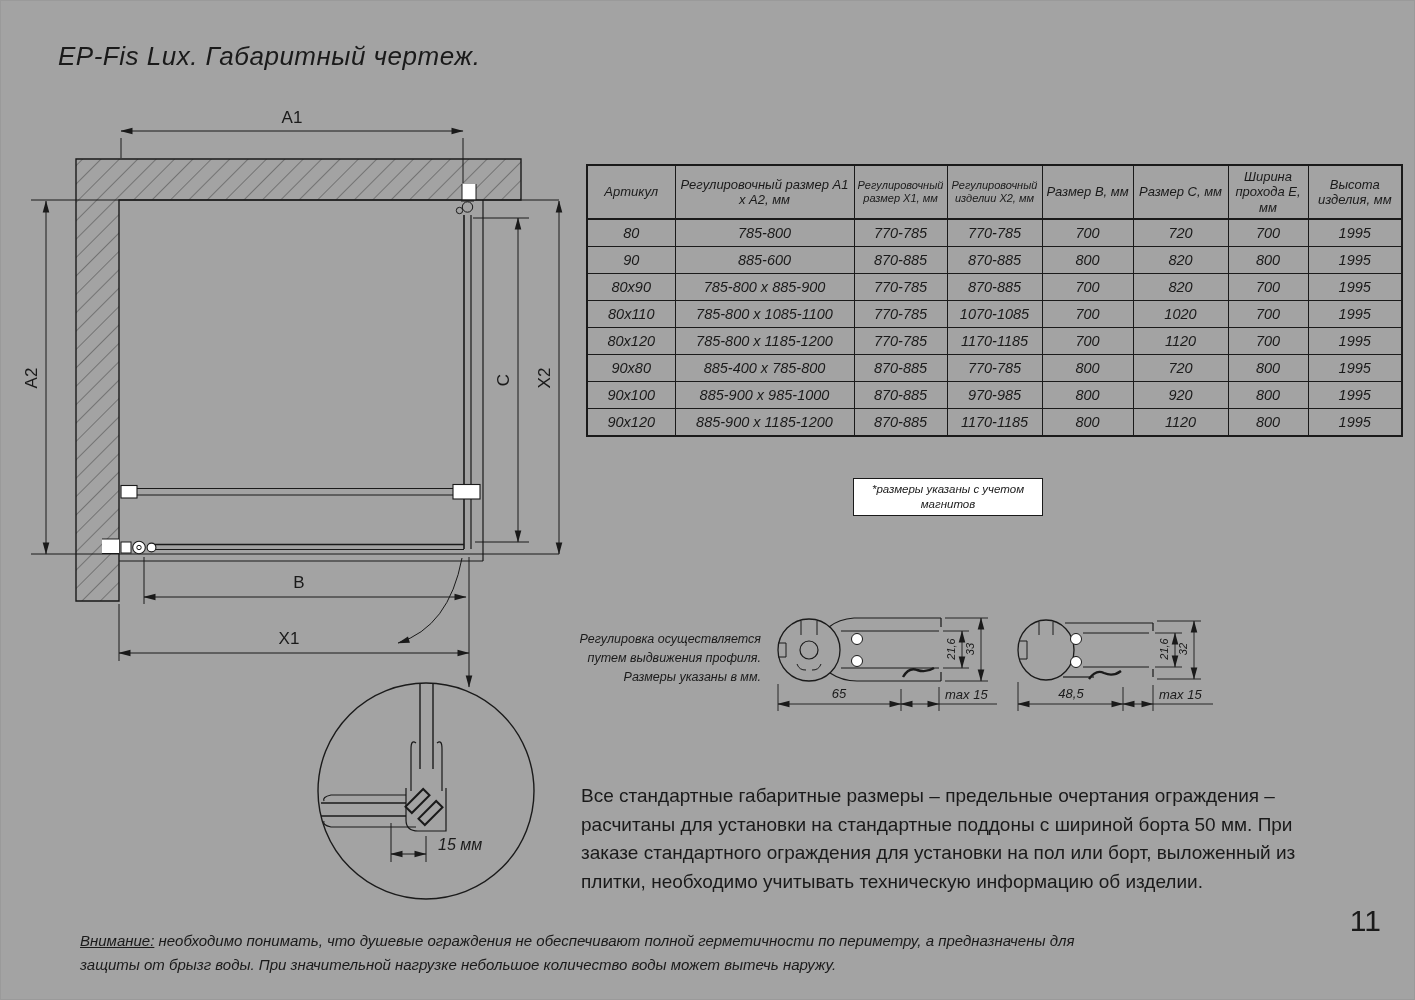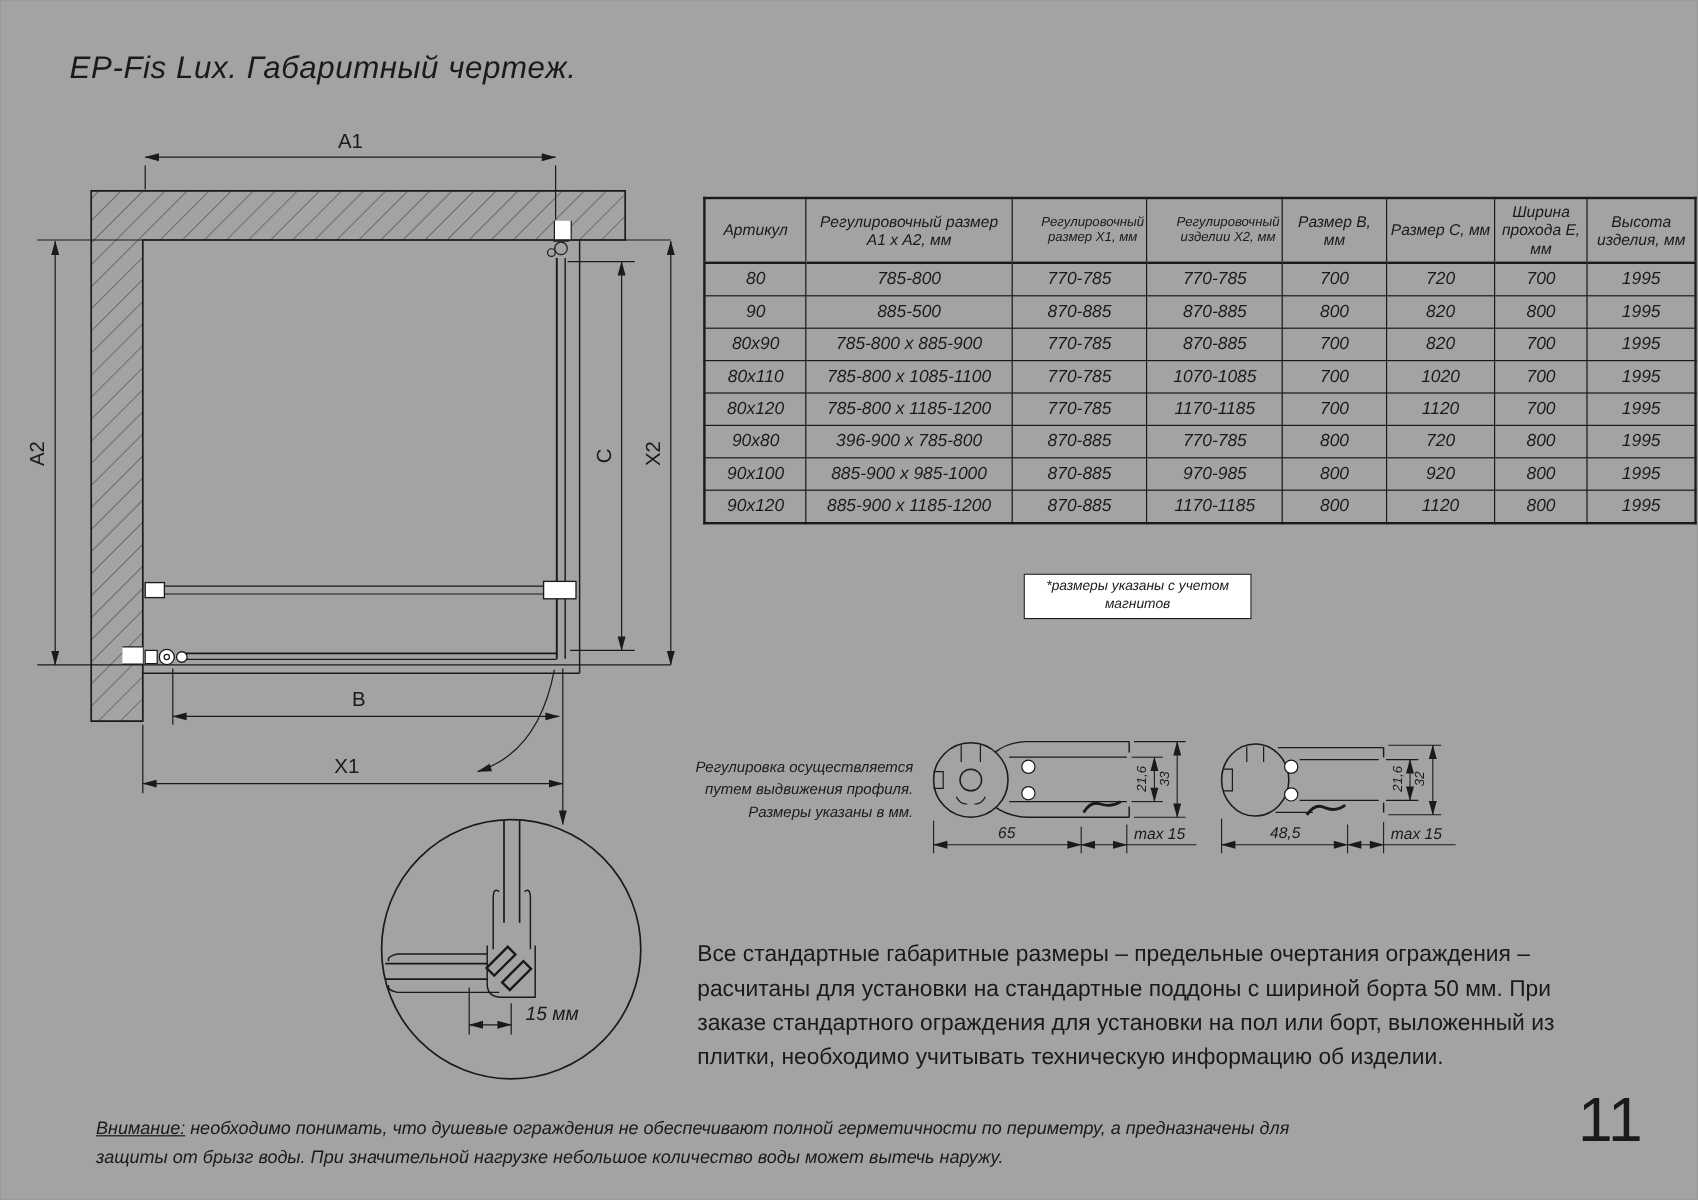--- a/index.html
+++ b/index.html
@@ -13,31 +13,31 @@
   .dim-lab{font-size:17px;}
   .dim-lab-it{font-size:16px;font-style:italic;}
   .p-lab{font-size:13px;font-style:italic;}
   .p-lab-sm{font-size:11px;font-style:italic;}
 
   table.spec{position:absolute;left:585px;top:163px;border-collapse:collapse;
              border:2px solid #1a1a1a;table-layout:fixed;}
   table.spec td{border:1px solid #1a1a1a;text-align:center;vertical-align:middle;
                 font-style:italic;padding:1px 2px;overflow:hidden;}
   table.spec thead td{font-size:13px;line-height:1.18;height:50px;border-bottom:2px solid #1a1a1a;}
-  table.spec thead td.hdr-small{font-size:11px;padding-left:24px;}
+  table.spec thead td.hdr-small{font-size:11px;}
   table.spec tbody td{font-size:14.5px;height:24px;}
   .footnote-box{left:852px;top:477px;width:188px;height:36px;border:1.5px solid #1a1a1a;
                 font-size:11.5px;font-style:italic;text-align:center;display:flex;
                 align-items:center;justify-content:center;line-height:1.3;background:#fff;}
   .reg-note{left:540px;top:629px;width:220px;text-align:right;font-style:italic;
             font-size:12.5px;line-height:1.5;white-space:pre-line;}
   .paragraph{left:580px;top:740px;width:748px;font-size:19px;line-height:1.5;margin-top:41px;}
   .warning{left:55px;top:928px;width:1025px;font-style:italic;font-size:15px;line-height:1.6;margin-left:24px;}
   .warning .wlabel{text-decoration:underline;}
-  .page-num{right:45px;top:903px;font-size:52px;}
+  .page-num{right:33px;top:903px;font-size:30px;}
 </style>
 </head>
 <body>
 
 <div class="page">
 
   <div class="abs title">EP-Fis Lux. Габаритный чертеж.</div>
 
   <svg class="lineart" width="1415" height="1000" viewBox="0 0 1415 1000">
     <defs>
@@ -249,21 +249,21 @@
           <td>785-800</td>
           <td>770-785</td>
           <td>770-785</td>
           <td>700</td>
           <td>720</td>
           <td>700</td>
           <td>1995</td>
         </tr>
         <tr>
           <td>90</td>
-          <td>885-500</td>
+          <td>885-600</td>
           <td>870-885</td>
           <td>870-885</td>
           <td>800</td>
           <td>820</td>
           <td>800</td>
           <td>1995</td>
         </tr>
         <tr>
           <td>80x90</td>
           <td>785-800 x 885-900</td>
@@ -289,21 +289,21 @@
           <td>785-800 x 1185-1200</td>
           <td>770-785</td>
           <td>1170-1185</td>
           <td>700</td>
           <td>1120</td>
           <td>700</td>
           <td>1995</td>
         </tr>
         <tr>
           <td>90x80</td>
-          <td>396-900 x 785-800</td>
+          <td>885-400 x 785-800</td>
           <td>870-885</td>
           <td>770-785</td>
           <td>800</td>
           <td>720</td>
           <td>800</td>
           <td>1995</td>
         </tr>
         <tr>
           <td>90x100</td>
           <td>885-900 x 985-1000</td>

